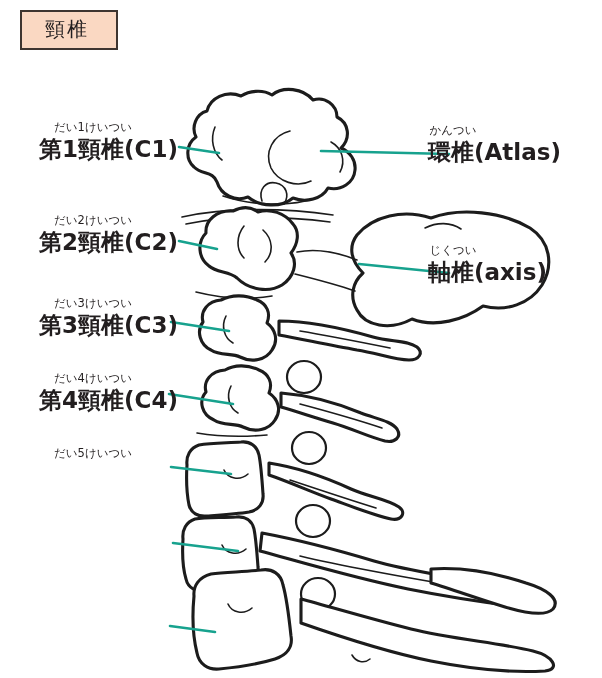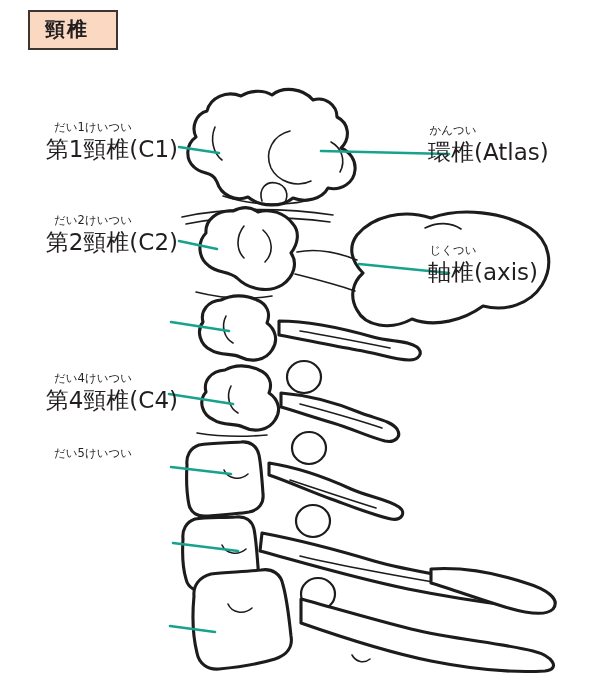--- a/index.html
+++ b/index.html
@@ -1,35 +1,35 @@
 <!DOCTYPE html>
 <html style="--leader: #17a28e; --line: #1c1c1c; --text: #221e1f; --title_bg: #fad8c2; --title_border: #3e3530;"><head>
 <meta charset="utf-8">
 <style>
   html,body { margin:0; padding:0; }
   body { font-family: "DejaVu Sans", "Liberation Sans", sans-serif; background:#ffffff; }
   .stage { position:relative; width:602px; height:678px; background:#ffffff; overflow:hidden; }
 
   .title-box {
-    position:absolute; left:28px; top:10px;
+    position:absolute; left:20px; top:10px;
     background: var(--title_bg, #fad8c2);
     border: 2px solid var(--title_border, #3e3530);
-    padding: 4px 27px 5px 15px;
-    font-size: 20px; font-weight: 700; letter-spacing: 2px;
+    padding: 4px 27px 5px 23px;
+    font-size: 20px; font-weight: 400; letter-spacing: 2px;
     color: var(--text, #221e1f);
   }
 
   svg.art { position:absolute; left:0; top:0; width:602px; height:678px; }
   .bone  { fill:#ffffff; stroke: var(--line, #1c1c1c); stroke-width:3.1; stroke-linejoin:round; stroke-linecap:round; }
   .bone2 { fill:#ffffff; stroke: var(--line, #1c1c1c); stroke-width:2.2; stroke-linejoin:round; stroke-linecap:round; }
   .detail{ fill:none; stroke: var(--line, #1c1c1c); stroke-width:1.6; stroke-linecap:round; }
   .leader{ fill:none; stroke: var(--leader, #17a28e); stroke-width:2.6; stroke-linecap:round; }
 
   .lbl { position:absolute; color: var(--text, #221e1f); }
-  .lbl .main { font-size:23px; line-height:29px; font-weight:400; white-space:nowrap; }
+  .lbl .main { font-size:23px; line-height:29px; font-weight:700; white-space:nowrap; }
   .lbl .ruby { display:block; font-size:11.5px; line-height:15px; font-weight:400; white-space:nowrap; }
 
   .lbl.left { right:424px; text-align:right; }
   .lbl.left .ruby { text-align:center; padding-right:46px;margin-left:16px; }
 
   .lbl.right { left:428px; text-align:left; }
   .lbl.right .ruby { width:50px; text-align:center; }
   .ll1{top:120px} .ll2{top:213px} .ll3{top:296px} .ll4{top:371px}
   .ll5{top:446px} .ll6{top:521px} .ll7{top:599px}
   .rl1{top:123px} .rl2{top:243px}
@@ -131,20 +131,24 @@
   <div class="title-box">頸椎</div>
 
   <div class="lbl left ll1">
     <span class="ruby">だい1けいつい</span>
     <span class="main">第1頸椎(C1)</span>
   </div>
   <div class="lbl left ll2">
     <span class="ruby">だい2けいつい</span>
     <span class="main">第2頸椎(C2)</span>
   </div>
+  <div class="lbl left ll3">
+    <span class="ruby">だい3けいつい</span>
+    <span class="main">第3頸椎(C3)</span>
+  </div>
   <div class="lbl left ll4">
     <span class="ruby">だい4けいつい</span>
     <span class="main">第4頸椎(C4)</span>
   </div>
   <div class="lbl left ll5">
     <span class="ruby">だい5けいつい</span>
   </div>
 
   <div class="lbl right rl1">
     <span class="ruby">かんつい</span>

